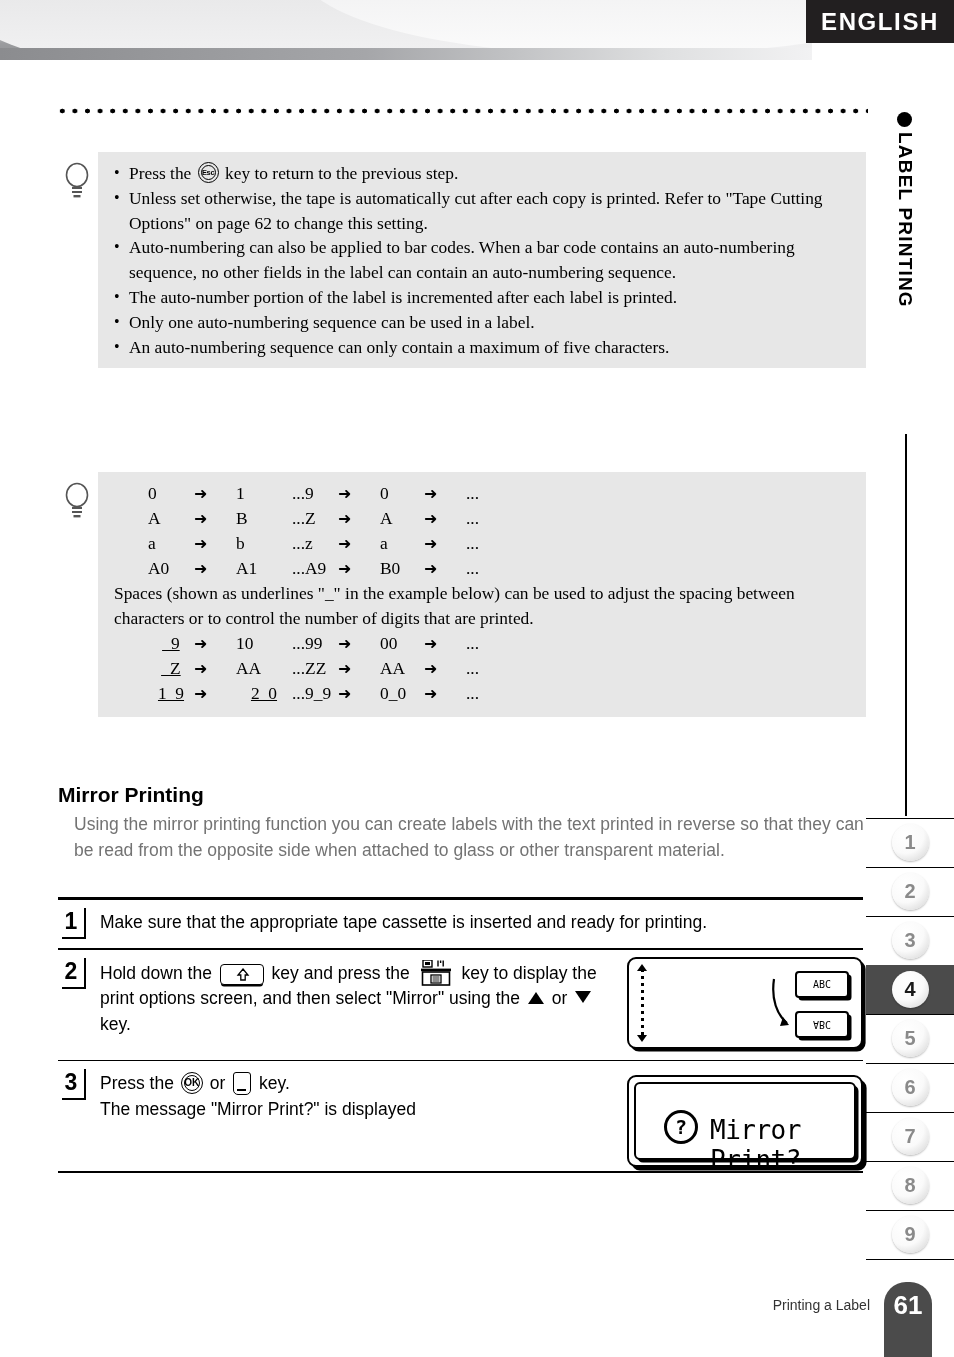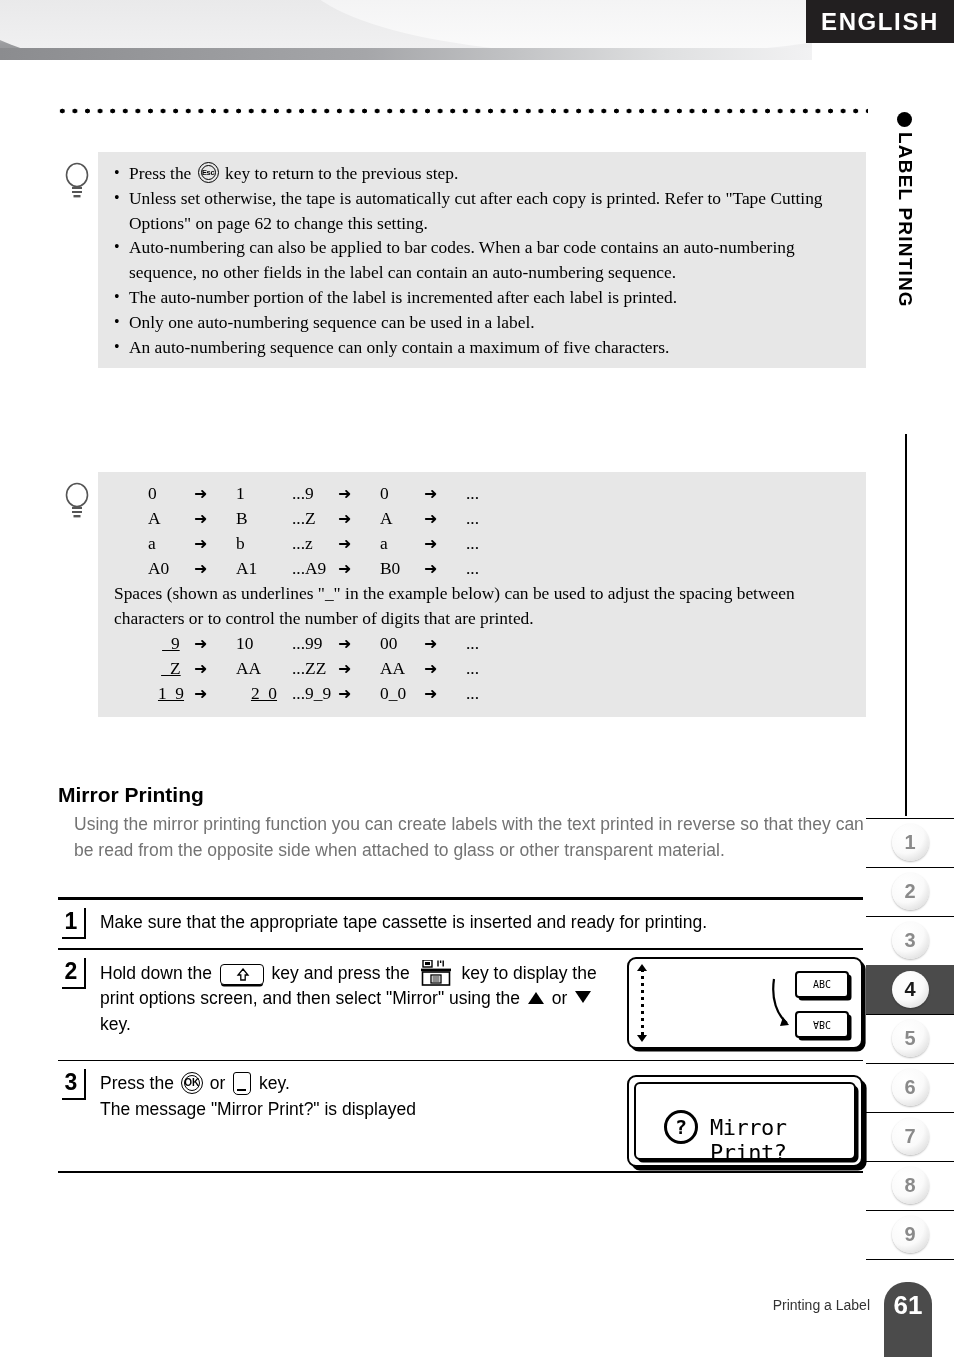--- a/index.html
+++ b/index.html
@@ -268,21 +268,21 @@
   #chip-mirror span { transform: scaleY(-1); display: inline-block; }
   .arc-arrow { position: absolute; left: 140px; top: 14px; }
   .q-mark {
     position: absolute; left: 28px; top: 26px; width: 34px; height: 34px;
     border-radius: 50%; border: 3.4px solid #000;
     display: flex; align-items: center; justify-content: center;
     font-family: "DejaVu Sans Mono", monospace; font-size: 20px; font-weight: bold;
   }
   .confirm-msg {
     position: absolute; left: 74px; top: 31px;
-    font-family: "DejaVu Sans Mono", monospace; font-size: 22px; letter-spacing: -0.5px;
+    font-family: "DejaVu Sans Mono", monospace; font-size: 26px; letter-spacing: -0.5px;
   }
 </style>
 </head>
 <body>
 
 <div class="page">
 
   <div class="banner">
     <div class="swoosh"></div>
     <div class="swoosh2"></div>

